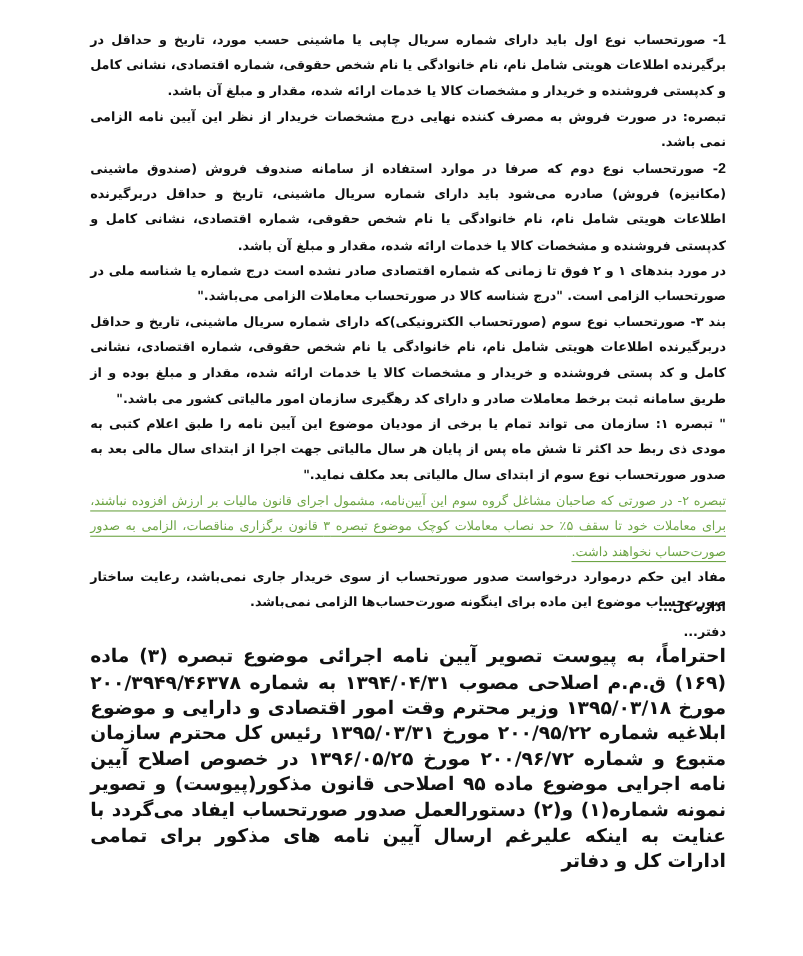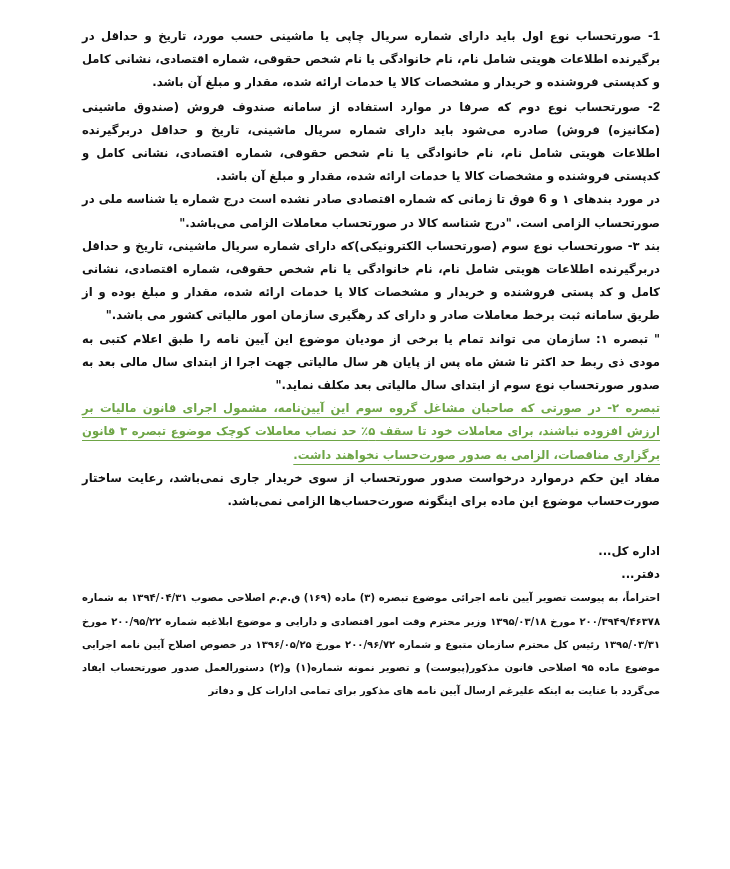--- a/index.html
+++ b/index.html
@@ -38,21 +38,21 @@
     }
     .para .num-latin {
       font-family: "Liberation Sans", sans-serif;
       font-size: 13px;
       font-weight: bold;
       unicode-bidi: isolate;
       direction: ltr;
     }
     .para.green {
       color: #6ea546;
-      font-weight: bold;
+      font-weight: normal;
     }
     .para.green .ul {
       text-decoration: underline;
       text-decoration-color: #6ea546;
       text-underline-offset: 5px;
       text-decoration-thickness: 1px;
     }
     .para.ul-black .ul {
       text-underline-offset: 5px;
       text-decoration-thickness: 1px;
@@ -64,39 +64,40 @@
       right: 70px;
       width: 578px;
     }
     .letter-line {
       font-size: 11.6px;
       font-weight: bold;
       line-height: 23.2px;
       text-align: right;
     }
     .letter-body {
-      font-size: 10px;
+      font-size: 17px;
       font-weight: bold;
       line-height: 23.2px;
       text-align: justify;
     }
   </style>
 </head>
 <body>
 
 <div class="page">
 
   <div class="content">
 
     <p class="para"><span class="num-latin">1</span><span>- صورتحساب نوع اول باید دارای شماره سریال چاپی یا ماشینی حسب مورد، تاریخ و حداقل در برگیرنده اطلاعات هویتی شامل نام، نام خانوادگی یا نام شخص حقوقی، شماره اقتصادی، نشانی کامل و کدپستی فروشنده و خریدار و مشخصات کالا یا خدمات ارائه شده، مقدار و مبلغ آن باشد.</span></p>
 
+    <p class="para">تبصره: در صورت فروش به مصرف کننده نهایی درج مشخصات خریدار از نظر این آیین نامه الزامی نمی باشد.</p>
 
     <p class="para"><span class="num-latin">2</span><span>- صورتحساب نوع دوم که صرفا در موارد استفاده از سامانه صندوف فروش (صندوق ماشینی (مکانیزه) فروش) صادره می‌شود باید دارای شماره سریال ماشینی، تاریخ و حداقل دربرگیرنده اطلاعات هویتی شامل نام، نام خانوادگی یا نام شخص حقوقی، شماره اقتصادی، نشانی کامل و کدپستی فروشنده و مشخصات کالا یا خدمات ارائه شده، مقدار و مبلغ آن باشد.</span></p>
 
-    <p class="para">در مورد بندهای ۱ و 6 فوق تا زمانی که شماره اقتصادی صادر نشده است درج شماره یا شناسه ملی در صورتحساب الزامی است. "درج شناسه کالا در صورتحساب معاملات الزامی می‌باشد."</p>
+    <p class="para">در مورد بندهای ۱ و ۲ فوق تا زمانی که شماره اقتصادی صادر نشده است درج شماره یا شناسه ملی در صورتحساب الزامی است. "درج شناسه کالا در صورتحساب معاملات الزامی می‌باشد."</p>
 
     <p class="para">بند ۳- صورتحساب نوع سوم (صورتحساب الکترونیکی)که دارای شماره سریال ماشینی، تاریخ و حداقل دربرگیرنده اطلاعات هویتی شامل نام، نام خانوادگی یا نام شخص حقوقی، شماره اقتصادی، نشانی کامل و کد پستی فروشنده و خریدار و مشخصات کالا یا خدمات ارائه شده، مقدار و مبلغ بوده و از طریق سامانه ثبت برخط معاملات صادر و دارای کد رهگیری سازمان امور مالیاتی کشور می باشد."</p>
 
     <p class="para">" تبصره ۱: سازمان می تواند تمام یا برخی از مودیان موضوع این آیین نامه را طبق اعلام کتبی به مودی ذی ربط حد اکثر تا شش ماه پس از پایان هر سال مالیاتی جهت اجرا از ابتدای سال مالی بعد به صدور صورتحساب نوع سوم از ابتدای سال مالیاتی بعد مکلف نماید."</p>
 
     <p class="para green"><span class="ul">تبصره ۲- در صورتی که صاحبان مشاغل گروه سوم این آیین‌نامه، مشمول اجرای قانون مالیات بر ارزش افزوده نباشند، برای معاملات خود تا سقف ۵٪ حد نصاب معاملات کوچک موضوع تبصره ۳ قانون برگزاری مناقصات، الزامی به صدور صورت‌حساب نخواهند داشت.</span></p>
 
     <p class="para ul-black"><span class="ul">مفاد این حکم درموارد درخواست صدور صورتحساب از سوی خریدار جاری نمی‌باشد، رعایت ساختار صورت‌حساب موضوع این ماده برای اینگونه صورت‌حساب‌ها الزامی نمی‌باشد.</span></p>
 
   </div>

